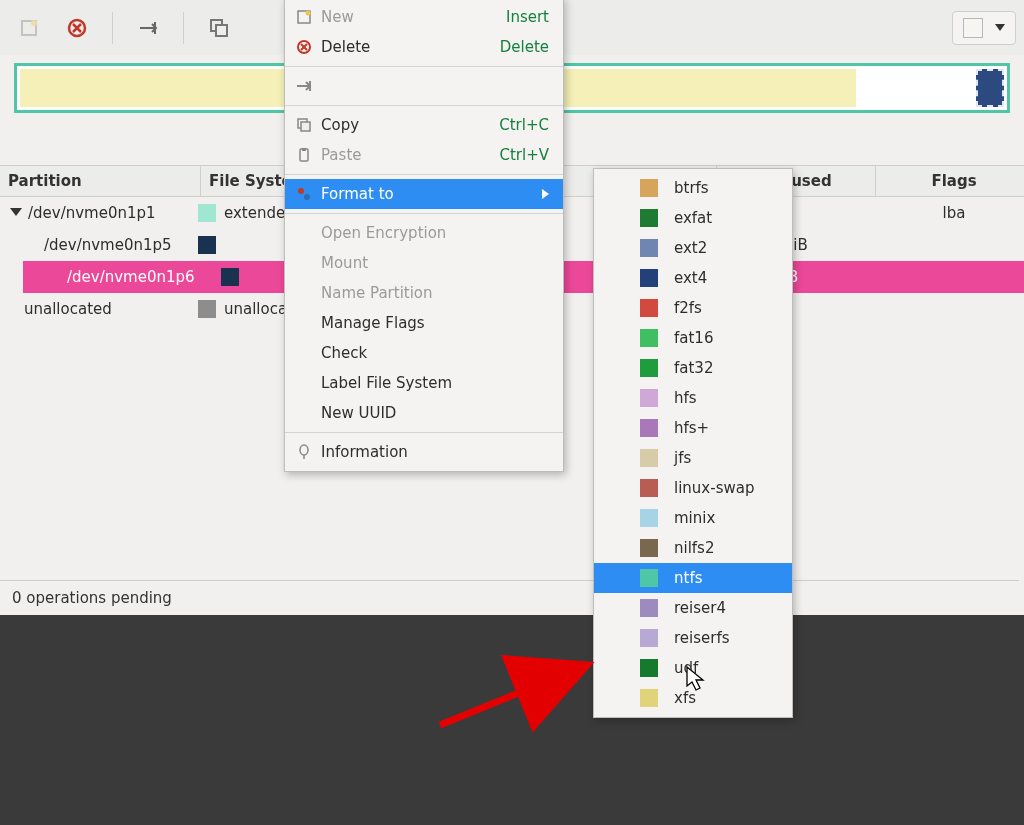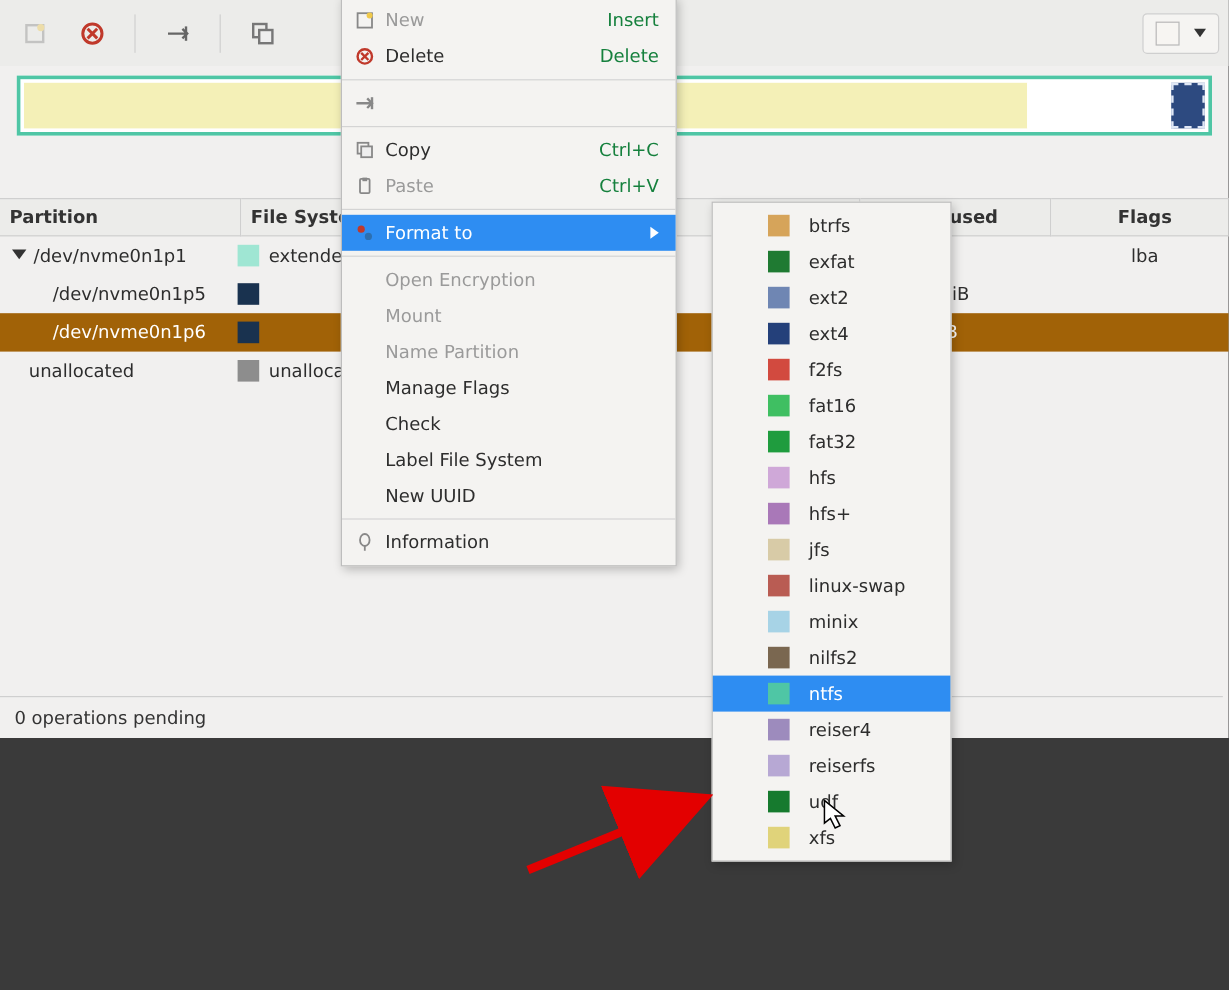--- a/index.html
+++ b/index.html
@@ -22,21 +22,21 @@
 .hcell{border-top:1px solid #cfcfcf;border-bottom:1px solid #cfcfcf;border-right:1px solid #cfcfcf;display:flex;align-items:center;padding-left:8px;background:#ececea;}
 .hcell:first-child{border-left:none;}
 .c-part{width:192px;}
 .c-fs  {width:164px;}
 .c-mid {flex:1;}
 .c-unused{width:150px;}
 .c-flags {width:140px;border-right:none;justify-content:center;}
 
 .rows{position:absolute;left:0;right:0;top:197px;}
 .row{height:32px;display:flex;align-items:center;}
-.row.sel{background:#a16207;color:#fff;}
+.row.sel{background:#ec4899;color:#fff;margin-left:23px;}
 .triangle{display:inline-block;width:0;height:0;border-left:6px solid transparent;border-right:6px solid transparent;border-top:8px solid #333;margin:0 6px 0 10px;transform:translateY(-1px);}
 .swatch{width:18px;height:18px;margin-left:6px;margin-right:8px;display:inline-block;}
 .pcol{width:192px;display:flex;align-items:center;}
 .fcol{width:164px;display:flex;align-items:center;}
 .midcol{flex:1;}
 .ucol{width:150px;padding-left:12px;}
 .flcol{width:140px;text-align:center;}
 
 .menu{position:absolute;background:#f4f3f1;border:1px solid #bdbdbd;box-shadow:2px 3px 8px rgba(0,0,0,.25);padding:4px 0;}
 .menu .mi{height:30px;display:flex;align-items:center;padding:0 14px 0 10px;gap:8px;color:#2d2d2d;white-space:nowrap;position:relative;}

